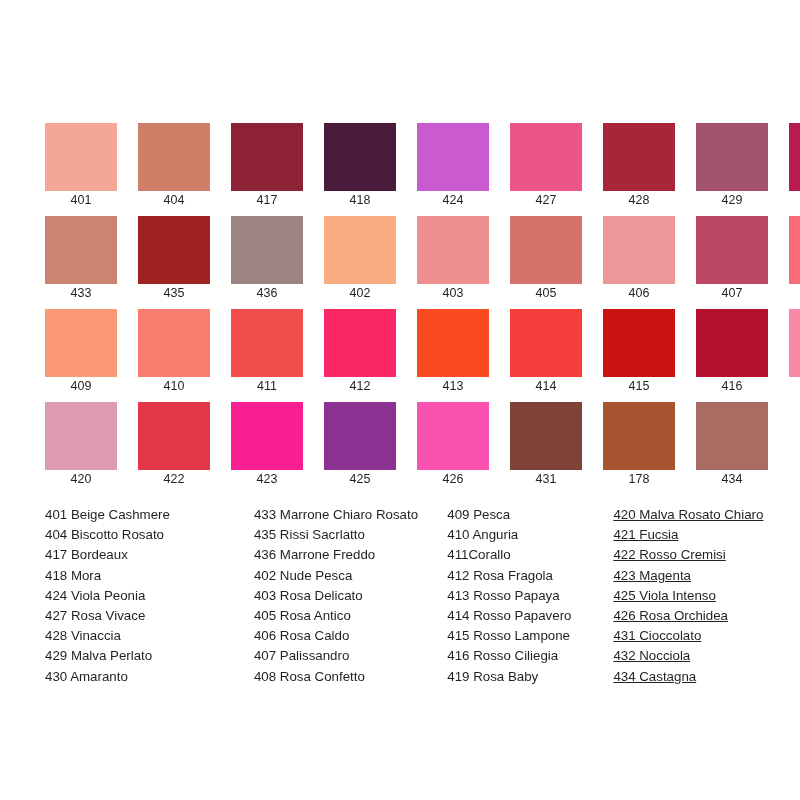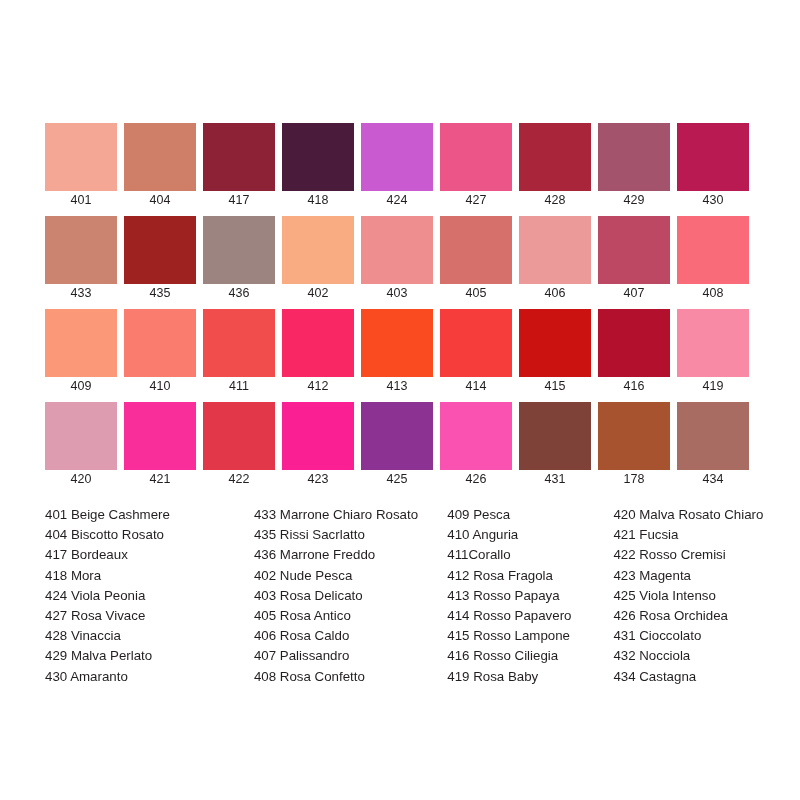--- a/index.html
+++ b/index.html
@@ -32,21 +32,21 @@
     top: 123px;
     width: 712px;
   }
   .swatch-row {
     display: flex;
     width: 712px;
     margin-bottom: 8px;
   }
   .swatch-cell {
     width: 72px;
-    margin-right: 7px;
+    margin-right: 21px;
     display: block;
   }
   .swatch-cell:last-child {
     margin-right: 8px;
   }
   .swatch-chip {
     width: 72px;
     height: 68px;
     display: block;
     line-height: 0;
@@ -74,21 +74,21 @@
     justify-content: space-between;
   }
   .legend-col {
     font-size: 13.3px;
     line-height: 20.2px;
     color: #231f20;
   }
   .legend-col-0 { width: 165px; padding-left: 45px; }
   .legend-col-1 { width: 205px; padding-left: 7px; margin-left: 48px; }
   .legend-col-2 { width: 178px; padding-left: 2px; }
-  .legend-col-3 { width: 200px; padding-left: 0px; }
+  .legend-col-3 { width: 200px; padding-left: 0px; text-decoration: underline; }
 
   .legend-item {
     white-space: nowrap;
     color: #231f20;
   }
 </style>
 </head>
 <body>
 
 <div id="chart-root">
@@ -205,24 +205,20 @@
         </div>
         <div class="swatch-cell">
           <span class="swatch-chip" title="419" style="background-color: rgb(249, 138, 166);"></span>
           <span class="swatch-code">419</span>
         </div>
       </div>
       <div class="swatch-row">
         <div class="swatch-cell">
           <span class="swatch-chip" title="420" style="background-color: rgb(221, 156, 176);"></span>
           <span class="swatch-code">420</span>
-        </div>
-        <div class="swatch-cell">
-          <span class="swatch-chip" title="421" style="background-color: rgb(250, 46, 155);"></span>
-          <span class="swatch-code">421</span>
         </div>
         <div class="swatch-cell">
           <span class="swatch-chip" title="422" style="background-color: rgb(226, 55, 72);"></span>
           <span class="swatch-code">422</span>
         </div>
         <div class="swatch-cell">
           <span class="swatch-chip" title="423" style="background-color: rgb(250, 31, 146);"></span>
           <span class="swatch-code">423</span>
         </div>
         <div class="swatch-cell">

